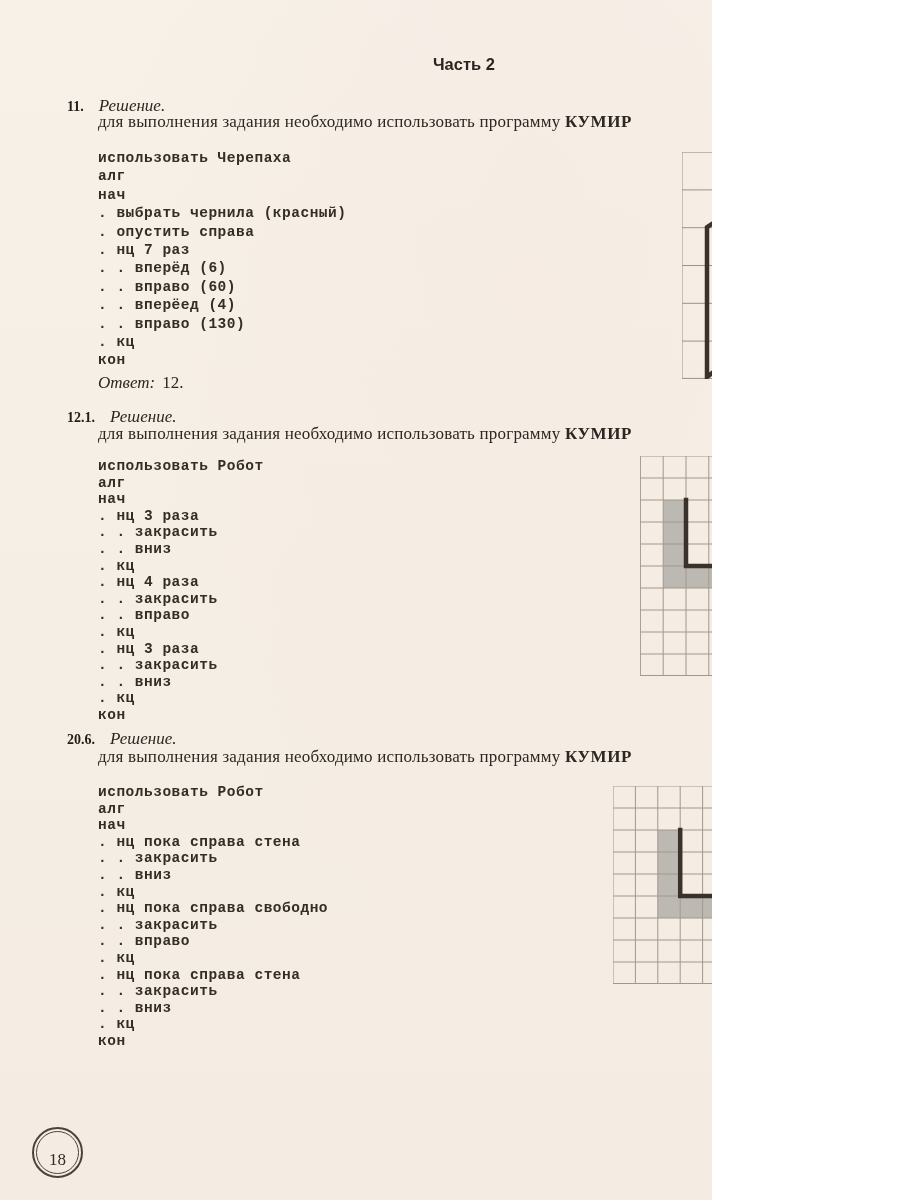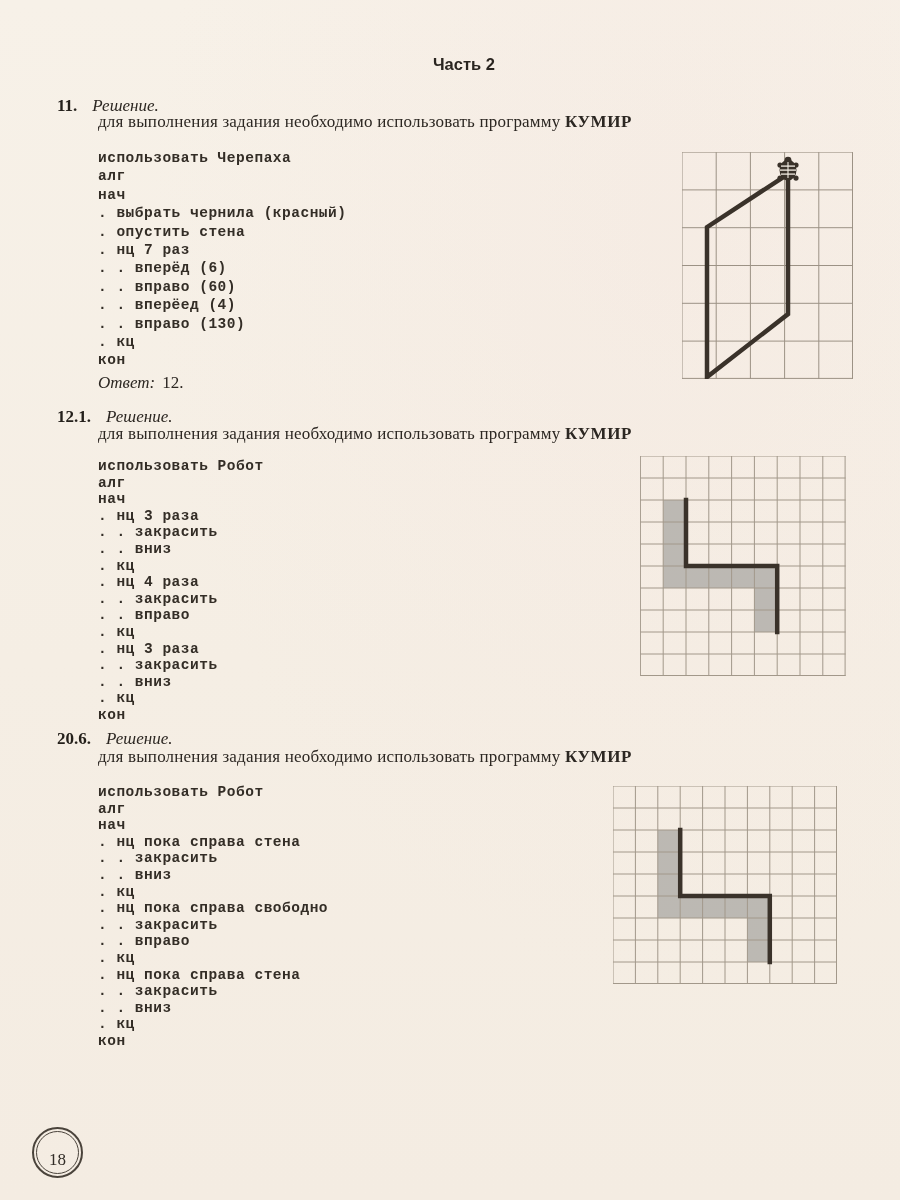--- a/index.html
+++ b/index.html
@@ -1,33 +1,33 @@
 <!DOCTYPE html>
 <html><head>
 <meta charset="utf-8">
 <style>
   html,body{margin:0;padding:0;}
   .page{
     position:relative;
-    width:900px;height:1200px;
+    width:712px;height:1200px;
     background:
       radial-gradient(ellipse at 75% 20%, rgba(244,228,222,0.35), rgba(244,228,222,0) 55%),
       linear-gradient(180deg,#f7f1e8 0%, #f5eee4 55%, #f4ecE2 100%);
     overflow:hidden;
     font-family:"Liberation Serif", serif;
     color:#2c2722;
   }
   .part-title{
     position:absolute; left:0; top:55px; width:928px;
     text-align:center;
     font-family:"Liberation Sans", sans-serif;
     font-weight:bold; font-size:16.5px; color:#2a2520;
   }
   .sec-row{ position:absolute; left:57px; white-space:nowrap; }
-  .sec-label{ font-weight:bold; font-size:17px; color:#24201b; }
+  .sec-label{ font-weight:bold; font-size:14px; color:#24201b;margin-left:10px; }
   .sol-label{ font-style:italic; font-size:17px; margin-left:15px; }
   .intro{
     position:absolute; left:98px; margin:0;
     font-size:17px; letter-spacing:0.2px; color:#2c2722;text-align:center;
   }
   .kumir{ font-weight:bold; letter-spacing:0.6px; }
   .code{
     position:absolute; left:98px;
     font-family:"Liberation Mono", monospace;
     font-weight:bold; font-size:14.5px; letter-spacing:0.5px;
@@ -54,21 +54,21 @@
 <body>
 
 <div class="page">
 
   <div class="part-title">Часть 2</div>
 
   <div class="sec-row" style="top:96px;">
     <span class="sec-label">11.</span><span class="sol-label">Решение.</span>
   </div>
   <p class="intro" style="top:112px;"><span>для выполнения задания необходимо использовать программу </span><span class="kumir">КУМИР</span></p>
-  <div class="code code-wide" style="top:149px;"><div>использовать Черепаха</div><div>алг</div><div>нач</div><div>. выбрать чернила (красный)</div><div>. опустить стена</div><div>. нц 7 раз</div><div>. . вперёд (6)</div><div>. . вправо (60)</div><div>. . вперёед (4)</div><div>. . вправо (130)</div><div>. кц</div><div>кон</div></div>
+  <div class="code code-wide" style="top:149px;"><div>использовать Черепаха</div><div>алг</div><div>нач</div><div>. выбрать чернила (красный)</div><div>. опустить справа</div><div>. нц 7 раз</div><div>. . вперёд (6)</div><div>. . вправо (60)</div><div>. . вперёед (4)</div><div>. . вправо (130)</div><div>. кц</div><div>кон</div></div>
   <svg class="figure" style="left:682px; top:152px;" width="171" height="227" viewBox="0 0 171 226.79999999999998">
       <g stroke="#9c9285" stroke-width="1">
         <line x1="0" y1="0" x2="0" y2="226.79999999999998"></line>
         <line x1="34.2" y1="0" x2="34.2" y2="226.79999999999998"></line>
         <line x1="68.4" y1="0" x2="68.4" y2="226.79999999999998"></line>
         <line x1="102.60000000000001" y1="0" x2="102.60000000000001" y2="226.79999999999998"></line>
         <line x1="136.8" y1="0" x2="136.8" y2="226.79999999999998"></line>
         <line x1="170.5" y1="0" x2="170.5" y2="226.79999999999998"></line>
         <line x1="0" y1="0" x2="171" y2="0"></line>
         <line x1="0" y1="37.8" x2="171" y2="37.8"></line>

